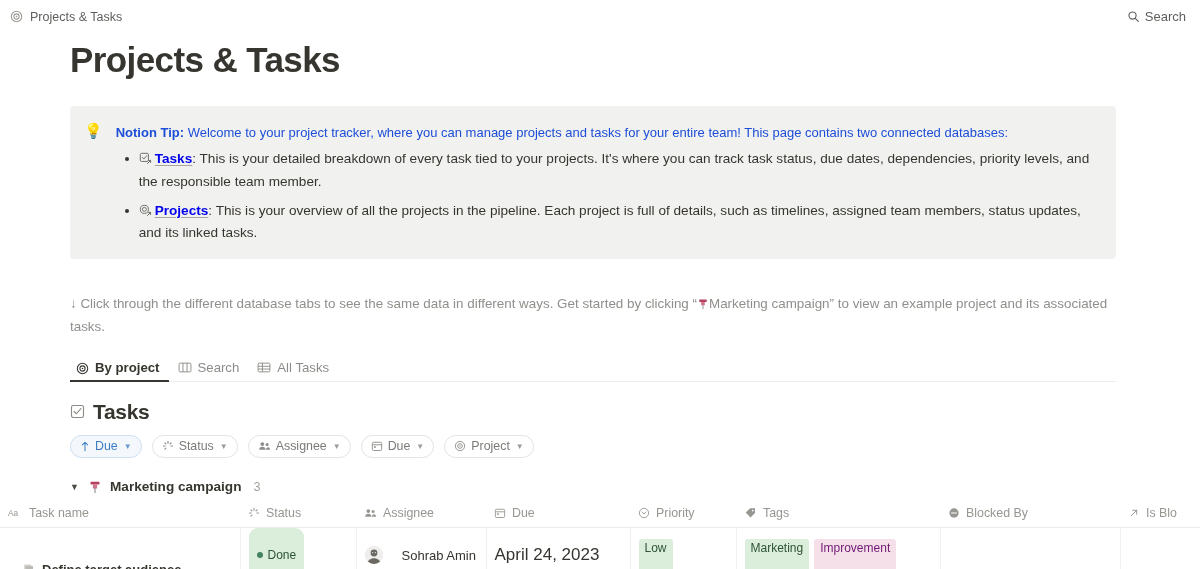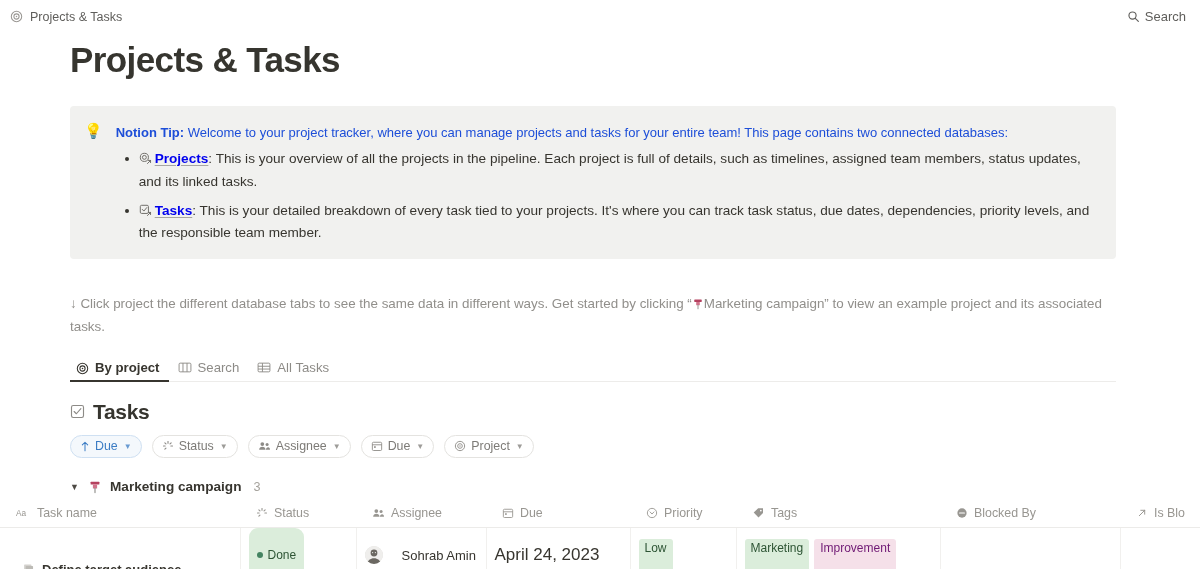--- a/index.html
+++ b/index.html
@@ -204,21 +204,21 @@
   table.grid {
     border-collapse: collapse;
     table-layout: fixed;
     width: 1200px;
   }
   table.grid th {
     text-align: left;
     font-weight: 400;
     font-size: 12.4px;
     color: #989691;
-    padding: 0 8px 7px 16px;
+    padding: 0 8px 7px 8px;
     border-bottom: 1px solid #ecebe9;
     vertical-align: bottom;
     white-space: nowrap;
     margin-top: 35px;
   }
   table.grid th .th-inner { display: flex; align-items: center; gap: 6px; }
   table.grid td {
     border-bottom: 1px solid #f1f0ee;
     border-right: 1px solid #f1f0ee;
     height: 30px;
@@ -321,41 +321,41 @@
     <div class="callout">
       <span class="callout-emoji">💡</span>
       <div class="callout-body">
         <p class="callout-p">
           <b>Notion Tip:</b><span> Welcome to your project tracker, where you can manage projects and tasks for your entire team! This page contains two connected databases:</span>
         </p>
         <ul class="callout-list">
           <li>
             <span class="icon inline-dbicon">
               <svg width="13" height="13" viewBox="0 0 16 16">
+                  <rect x="1.6" y="1.6" width="10" height="10" rx="1.6" fill="none" stroke="#6f6d68" stroke-width="1.2"></rect>
+                  <path d="M4 6.6 L6 8.7 L9.6 4.4" fill="none" stroke="#6f6d68" stroke-width="1.2" stroke-linecap="round" stroke-linejoin="round"></path>
+                  <path d="M10.4 14.2 L14.2 10.4 M14.2 10.4 L11.6 10.4 M14.2 10.4 L14.2 13" fill="none" stroke="#6f6d68" stroke-width="1.2" stroke-linecap="round"></path>
+                </svg>
+            </span><a class="inline-link" href="#">Tasks</a><span>: This is your detailed breakdown of every task tied to your projects. It's where you can track task status, due dates, dependencies, priority levels, and the responsible team member.</span>
+          </li>
+          <li>
+            <span class="icon inline-dbicon">
+              <svg width="13" height="13" viewBox="0 0 16 16">
                   <circle cx="6.6" cy="6.6" r="5" fill="none" stroke="#6f6d68" stroke-width="1.2"></circle>
                   <circle cx="6.6" cy="6.6" r="2.4" fill="none" stroke="#6f6d68" stroke-width="1.2"></circle>
                   <path d="M10.4 14.2 L14.2 10.4 M14.2 10.4 L11.6 10.4 M14.2 10.4 L14.2 13" fill="none" stroke="#6f6d68" stroke-width="1.2" stroke-linecap="round"></path>
                 </svg>
             </span><a class="inline-link" href="#">Projects</a><span>: This is your overview of all the projects in the pipeline. Each project is full of details, such as timelines, assigned team members, status updates, and its linked tasks.</span>
           </li>
-          <li>
-            <span class="icon inline-dbicon">
-              <svg width="13" height="13" viewBox="0 0 16 16">
-                  <rect x="1.6" y="1.6" width="10" height="10" rx="1.6" fill="none" stroke="#6f6d68" stroke-width="1.2"></rect>
-                  <path d="M4 6.6 L6 8.7 L9.6 4.4" fill="none" stroke="#6f6d68" stroke-width="1.2" stroke-linecap="round" stroke-linejoin="round"></path>
-                  <path d="M10.4 14.2 L14.2 10.4 M14.2 10.4 L11.6 10.4 M14.2 10.4 L14.2 13" fill="none" stroke="#6f6d68" stroke-width="1.2" stroke-linecap="round"></path>
-                </svg>
-            </span><a class="inline-link" href="#">Tasks</a><span>: This is your detailed breakdown of every task tied to your projects. It's where you can track task status, due dates, dependencies, priority levels, and the responsible team member.</span>
-          </li>
         </ul>
       </div>
     </div>
 
     <div class="intro">
-      <span>↓</span><span> Click project the different database tabs to see the same data in different ways. Get started by clicking “</span><span class="pin">
+      <span>↓</span><span> Click through the different database tabs to see the same data in different ways. Get started by clicking “</span><span class="pin">
         <svg width="12" height="12" viewBox="0 0 16 16">
             <rect x="3" y="2" width="10" height="3.2" rx="0.6" fill="#b5415f"></rect>
             <rect x="5.6" y="5.2" width="4.8" height="4.6" rx="0.5" fill="#d1738b"></rect>
             <line x1="8" y1="9.6" x2="8" y2="14.4" stroke="#8e8d89" stroke-width="1.2" stroke-linecap="round"></line>
           </svg>
       </span><span>Marketing campaign</span><span>” to view an example project and its associated tasks.</span>
     </div>
 
     <div class="tabs">
       <div class="tab active">

